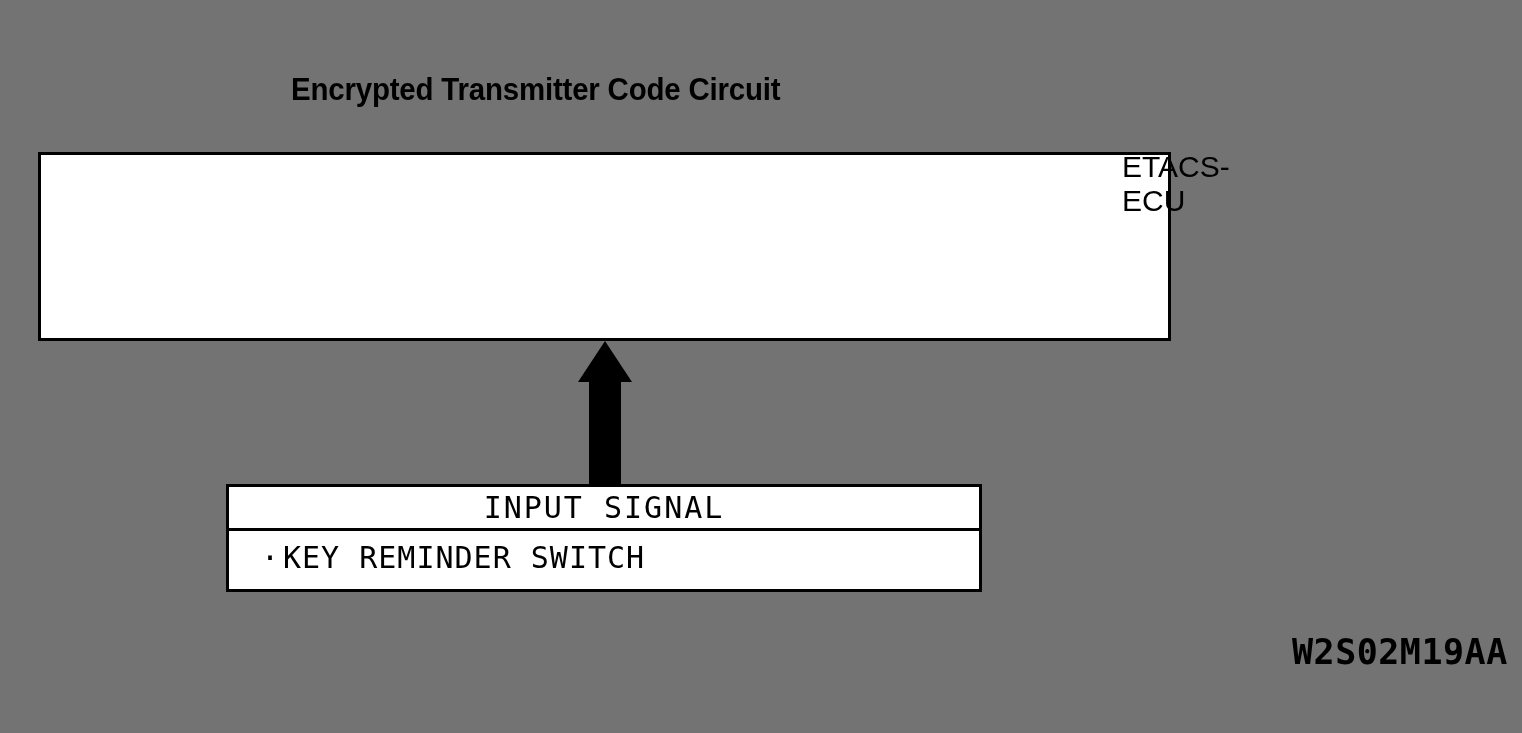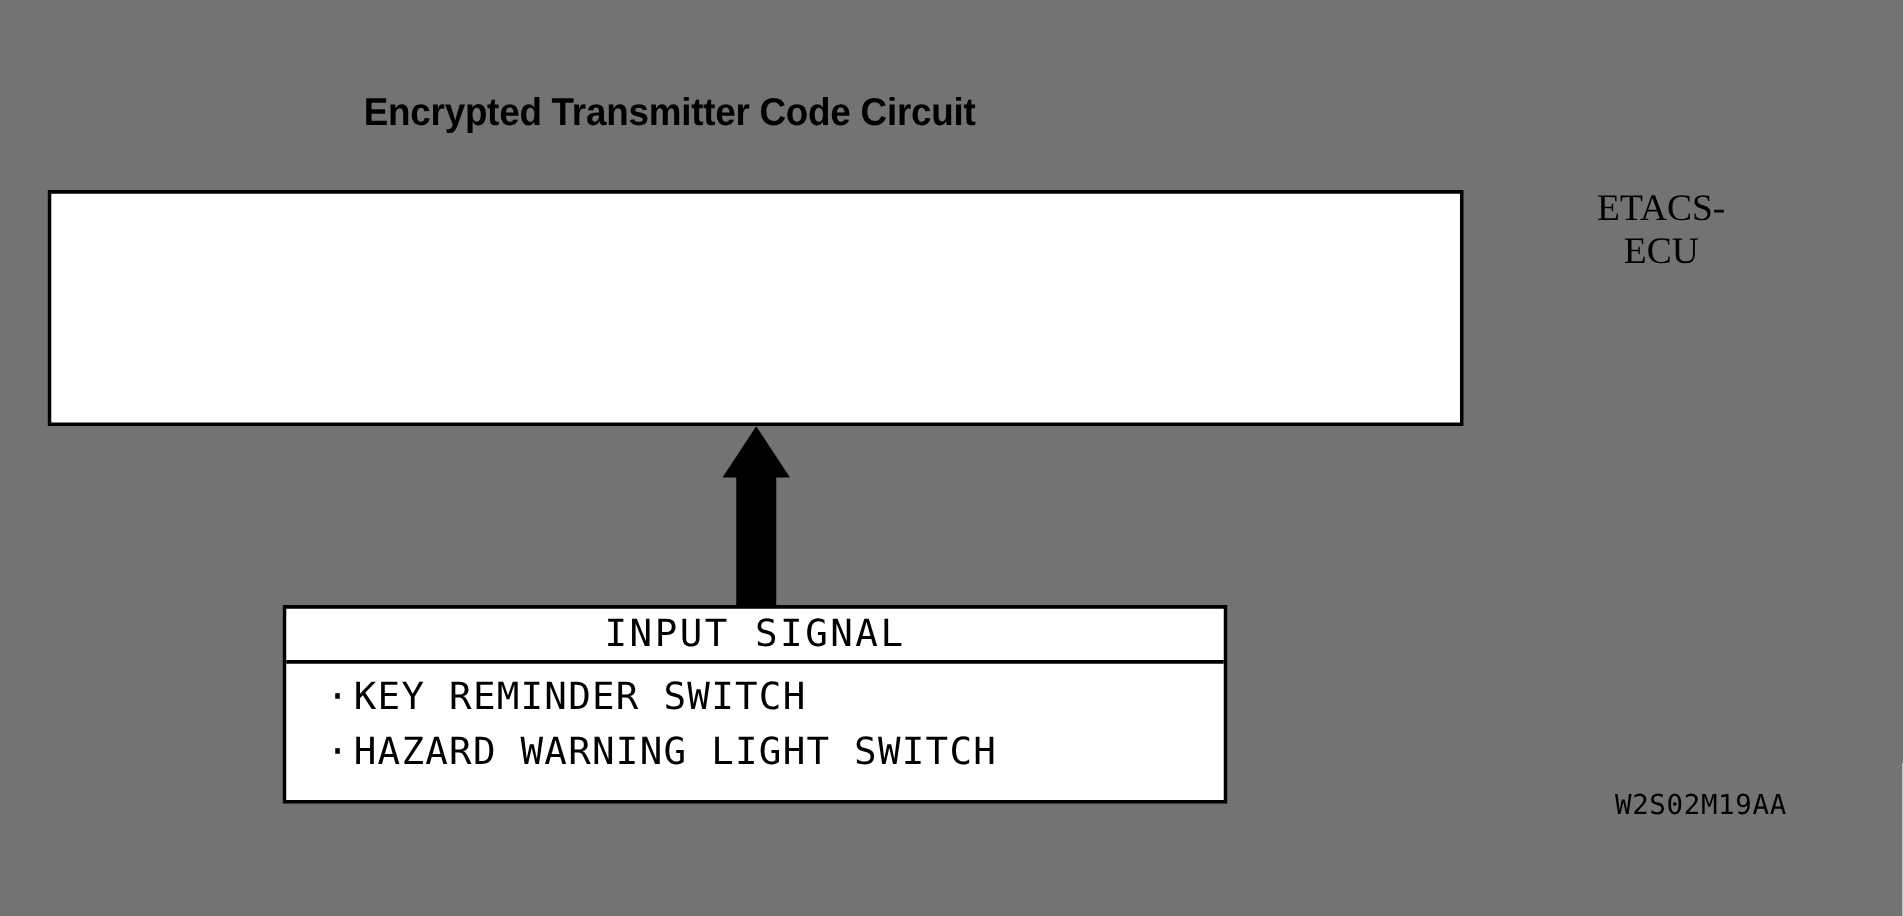--- a/index.html
+++ b/index.html
@@ -48,30 +48,29 @@
     top: 152px;
     width: 1133px;
     height: 189px;
     box-sizing: border-box;
     border: 3px solid #000000;
     background: #ffffff;
   }
 
   .ecu-label {
     position: absolute;
-    left: 1249px;
+    left: 1122px;
     top: 150px;
     width: 160px;
-    font-family: Liberation Serif, serif;
+    font-family: Liberation Sans, sans-serif;
     font-size: 30px;
     line-height: 34px;
     color: #000000;
     letter-spacing: 0px;
     white-space: pre-line;
-    text-align: center;
   }
 
   
   .arrow-wrap {
     position: absolute;
     left: 578px;
     top: 341px;
     width: 54px;
     height: 145px;
   }
@@ -93,21 +92,21 @@
     height: 105px;
     background: #000000;
   }
 
   
   .input-box {
     position: absolute;
     left: 226px;
     top: 484px;
     width: 756px;
-    height: 159px;
+    height: 108px;
     box-sizing: border-box;
     border: 3px solid #000000;
     background: #ffffff;
   }
   .input-box-header {
     position: absolute;
     left: 0;
     top: 0;
     right: 0;
     height: 44px;
@@ -148,22 +147,22 @@
     width: 22px;
     font-family: "DejaVu Sans Mono", "Liberation Mono", monospace;
   }
 
   
   .figure-code {
     position: absolute;
     left: 1292px;
     top: 632px;
     font-family: "DejaVu Sans Mono", "Liberation Mono", monospace;
-    font-size: 22px;
-    font-weight: normal;
+    font-size: 35px;
+    font-weight: bold;
     color: #000000;
     letter-spacing: 0.5px;
     white-space: nowrap;
   }
 </style>
 </head>
 <body>
 
 <div id="diagram-root">
 
@@ -182,21 +181,18 @@
   </div>
 
   <div class="input-box">
     <div class="input-box-header">
       <span class="input-box-header-text">INPUT SIGNAL</span>
     </div>
     <div class="input-box-body">
       <span class="input-item">
         <span class="input-item-bullet">·</span><span>KEY REMINDER SWITCH</span>
       </span>
-      <span class="input-item">
-        <span class="input-item-bullet">·</span><span>HAZARD WARNING LIGHT SWITCH</span>
-      </span>
     </div>
   </div>
 
   <div class="figure-code">W2S02M19AA</div>
 
 </div>
 
 </body></html>

